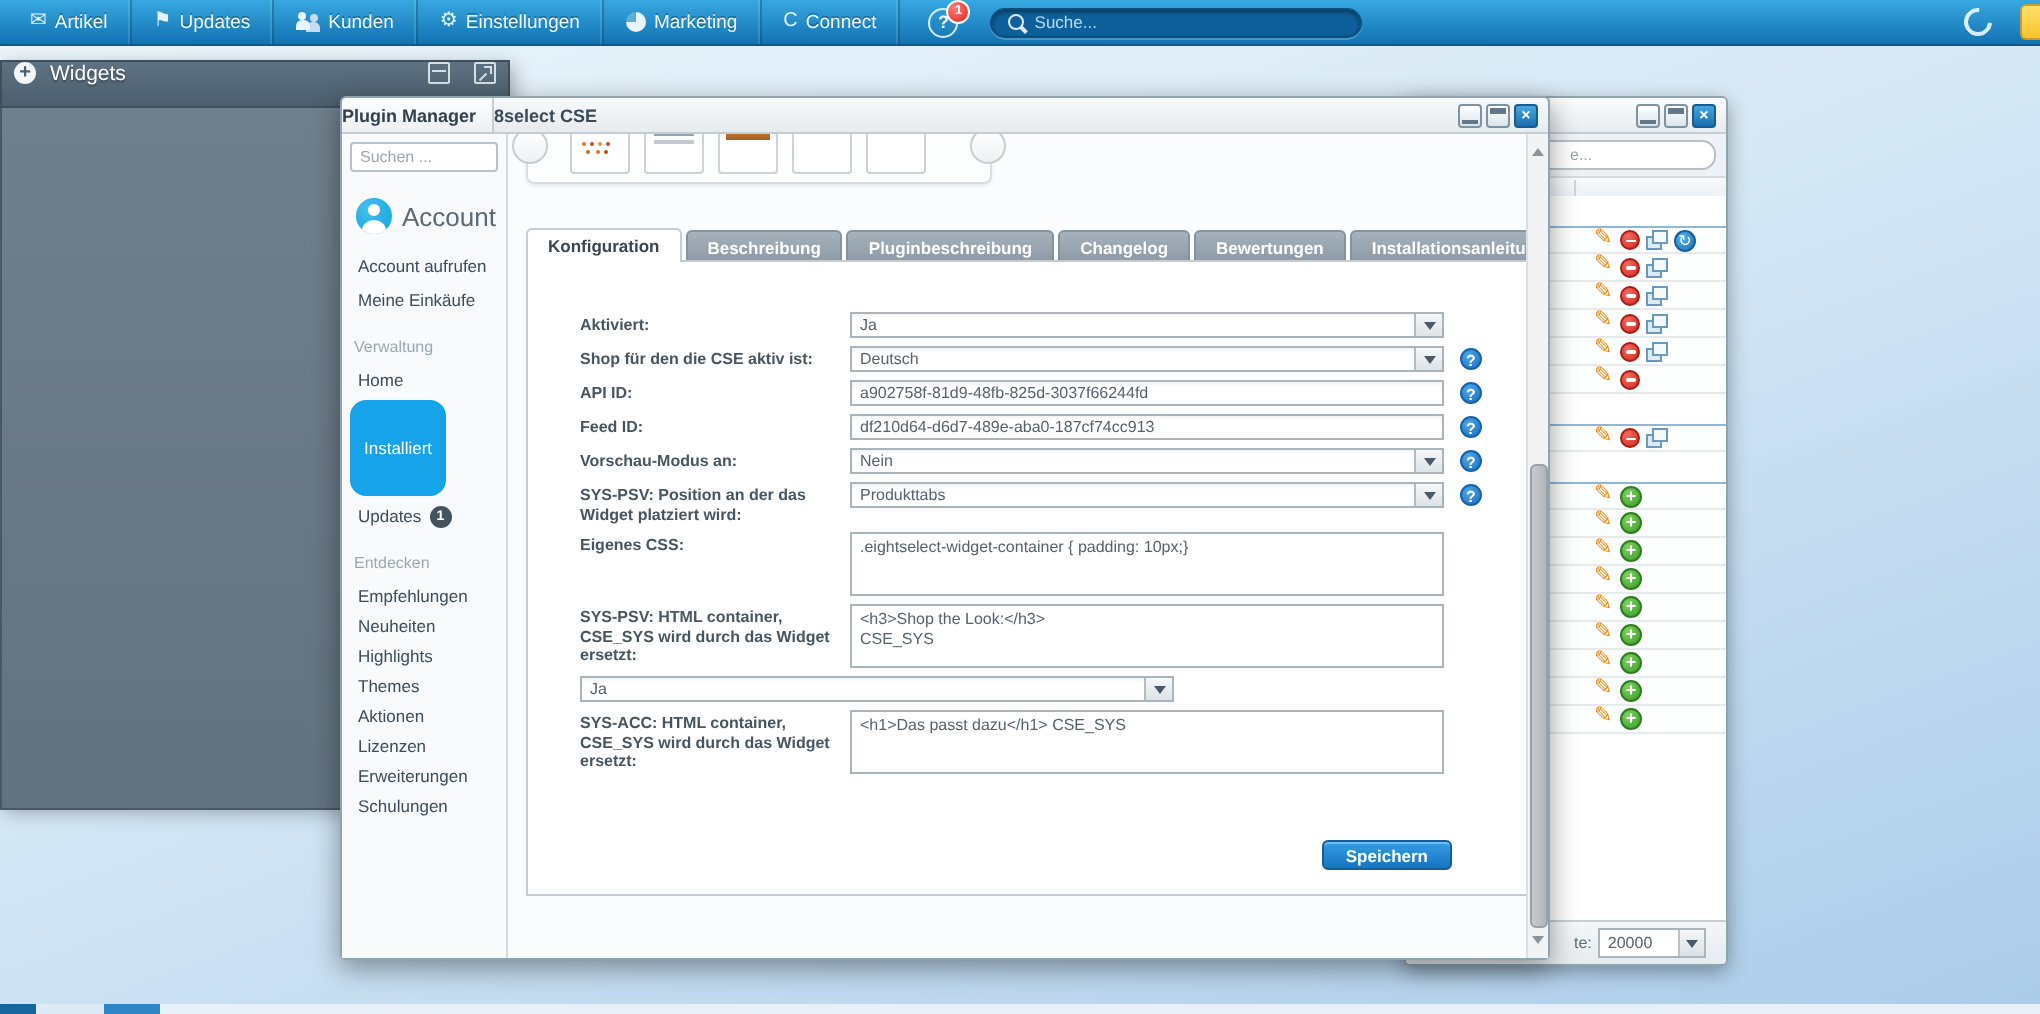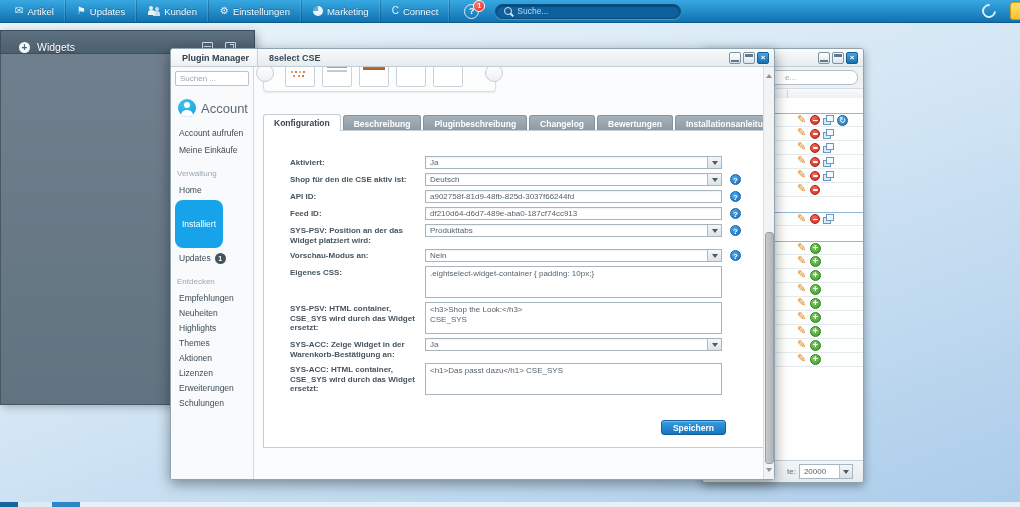--- a/index.html
+++ b/index.html
@@ -44,21 +44,21 @@
   .taskbar{position:absolute;left:0;bottom:0;width:100%;height:5px;z-index:50;display:flex;background:#cde0f0;}
   .tk{height:100%;}
   .tk1{width:18px;background:#15659f;}
   .tk2{width:34px;background:#dcebf6;}
   .tk3{width:28px;background:#2f86c6;}
   .tk4{flex:1;background:#e7f0f8;}
 
   
   .widgets{position:absolute;left:0;top:30px;width:255px;height:373px;z-index:10;box-shadow:2px 3px 9px rgba(0,0,0,.3);}
   .widgets-head{height:22px;background:linear-gradient(#5e7181,#4c5f6e);border:1px solid #3e4f5b;
-    display:flex;align-items:flex-end;padding:0 18px;gap:7px;}
+    display:flex;align-items:flex-start;padding:0 6px;gap:7px;}
   .wplus{width:11px;height:11px;border-radius:50%;background:#f3f7fa;color:#4d606f;font-size:10px;font-weight:bold;
     line-height:11px;text-align:center;cursor:pointer;}
   .wplus::before{content:"+";}
   .wtitle{flex:1;color:#fff;font-size:10.5px;text-shadow:0 1px 1px rgba(0,0,0,.35);}
   .wico{width:9px;height:9px;border:1px solid #d4dfe6;border-radius:1px;position:relative;cursor:pointer;margin-left:5px;}
   .wico.collapse::after{content:"";position:absolute;left:1px;right:1px;top:3px;height:1px;background:#d4dfe6;}
   .wico.pop::after{content:"";position:absolute;left:1px;bottom:2px;width:5px;height:1px;background:#d4dfe6;transform:rotate(-45deg);}
   .wico.pop::before{content:"";position:absolute;right:1px;top:1px;width:3px;height:3px;
     border-top:1px solid #d4dfe6;border-right:1px solid #d4dfe6;}
   .widgets-body{height:350px;background:linear-gradient(#707f8d,#617380);border:1px solid #495863;border-top:none;}
@@ -107,21 +107,21 @@
   .rfoot-val{flex:1;padding-left:4px;font-size:8px;color:#55636e;line-height:13px;}
   .combo-arrow{width:12px;background:linear-gradient(#f4f6f7,#dbe1e5);border-left:1px solid #b7c2ca;
     display:flex;align-items:center;justify-content:center;}
   .tri{width:0;height:0;border-left:3px solid transparent;border-right:3px solid transparent;border-top:4px solid #4a5a66;}
 
   
   .pwin{position:absolute;left:170px;top:48px;width:605px;height:432px;z-index:30;display:flex;flex-direction:column;
     background:#eef1f3;border:1px solid #8fa3b0;border-radius:3px;box-shadow:0 4px 14px rgba(0,0,0,.4);box-sizing:border-box;}
   .pwin-tabs{height:17px;flex:none;display:flex;align-items:stretch;
     background:linear-gradient(#f8fafb,#e6ebee);border-bottom:1px solid #c2cdd4;border-radius:3px 3px 0 0;}
-  .pwin-tab{display:flex;align-items:center;padding-left:11px;font-size:9px;font-weight:bold;color:#31404c;cursor:pointer;}
+  .pwin-tab{display:flex;align-items:center;padding-left:0;font-size:9px;font-weight:bold;color:#31404c;cursor:pointer;}
   .pwin-tab.pm{width:75px;background:linear-gradient(#fdfefe,#edf1f3);border-right:1px solid #c2cdd4;border-radius:3px 0 0 0;}
   .pwin-tab.detail{flex:1;color:#3a4955;}
   .winbtns{display:flex;align-items:center;gap:2px;padding-right:5px;}
   .pwin-body{flex:1;display:flex;min-height:0;}
 
   
   .pm-side{width:83px;flex:none;background:#f8fafb;border-right:1px solid #d3dade;overflow:hidden;box-sizing:border-box;}
   .side-search{margin:4px 4px 0;height:13px;border:1px solid #b7c2ca;border-radius:2px;background:#fff;
     font-size:8px;color:#9aa7b1;display:flex;align-items:center;padding-left:4px;cursor:text;}
   .acct{display:flex;align-items:center;gap:5px;margin:13px 0 0 7px;}
@@ -556,64 +556,63 @@
               <div class="frow" data-name="form-row">
                 <div class="flabel" data-name="field-label">Feed ID:</div>
                 <div class="fctl" data-name="field-control">
 
                   <div class="ftext" data-name="text-field">df210d64-d6d7-489e-aba0-187cf74cc913</div>
 
                 </div>
                 <span class="fhelp" data-name="help-icon"></span>
               </div>
               <div class="frow" data-name="form-row">
+                <div class="flabel" data-name="field-label">Vorschau-Modus an:</div>
+                <div class="fctl" data-name="field-control">
+                  <div class="fsel" data-name="select-field">
+                    <span class="fselval" data-name="select-value">Nein</span>
+                    <span class="fselbtn" data-name="chevron-down-icon">
+                      <i class="tri"></i>
+                    </span>
+                  </div>
+
+                </div>
+                <span class="fhelp" data-name="help-icon"></span>
+              </div>
+              <div class="frow" data-name="form-row">
                 <div class="flabel" data-name="field-label">SYS-PSV: Position an der das Widget platziert wird:</div>
                 <div class="fctl" data-name="field-control">
                   <div class="fsel" data-name="select-field">
                     <span class="fselval" data-name="select-value">Produkttabs</span>
                     <span class="fselbtn" data-name="chevron-down-icon">
                       <i class="tri"></i>
                     </span>
                   </div>
 
                 </div>
                 <span class="fhelp" data-name="help-icon"></span>
               </div>
               <div class="frow" data-name="form-row">
-                <div class="flabel" data-name="field-label">Vorschau-Modus an:</div>
-                <div class="fctl" data-name="field-control">
-                  <div class="fsel" data-name="select-field">
-                    <span class="fselval" data-name="select-value">Nein</span>
-                    <span class="fselbtn" data-name="chevron-down-icon">
-                      <i class="tri"></i>
-                    </span>
-                  </div>
-
-                </div>
-                <span class="fhelp" data-name="help-icon"></span>
-              </div>
-              <div class="frow" data-name="form-row">
                 <div class="flabel" data-name="field-label">Eigenes CSS:</div>
                 <div class="fctl" data-name="field-control">
 
                   <div class="farea" data-name="textarea-field">.eightselect-widget-container { padding: 10px;}</div>
                 </div>
 
               </div>
               <div class="frow" data-name="form-row">
                 <div class="flabel" data-name="field-label">SYS-PSV: HTML container, CSE_SYS wird durch das Widget ersetzt:</div>
                 <div class="fctl" data-name="field-control">
 
                   <div class="farea" data-name="textarea-field">&lt;h3&gt;Shop the Look:&lt;/h3&gt;
 CSE_SYS</div>
                 </div>
 
               </div>
               <div class="frow" data-name="form-row">
-                <div class="flabel" data-name="field-label">SYS-ACC: Zeige Widget in der Warenkorb-Bestätigung an:</div>
                 <div class="fctl" data-name="field-control">
                   <div class="fsel" data-name="select-field">
                     <span class="fselval" data-name="select-value">Ja</span>
                     <span class="fselbtn" data-name="chevron-down-icon">
                       <i class="tri"></i>
                     </span>
                   </div>
 
                 </div>
 

